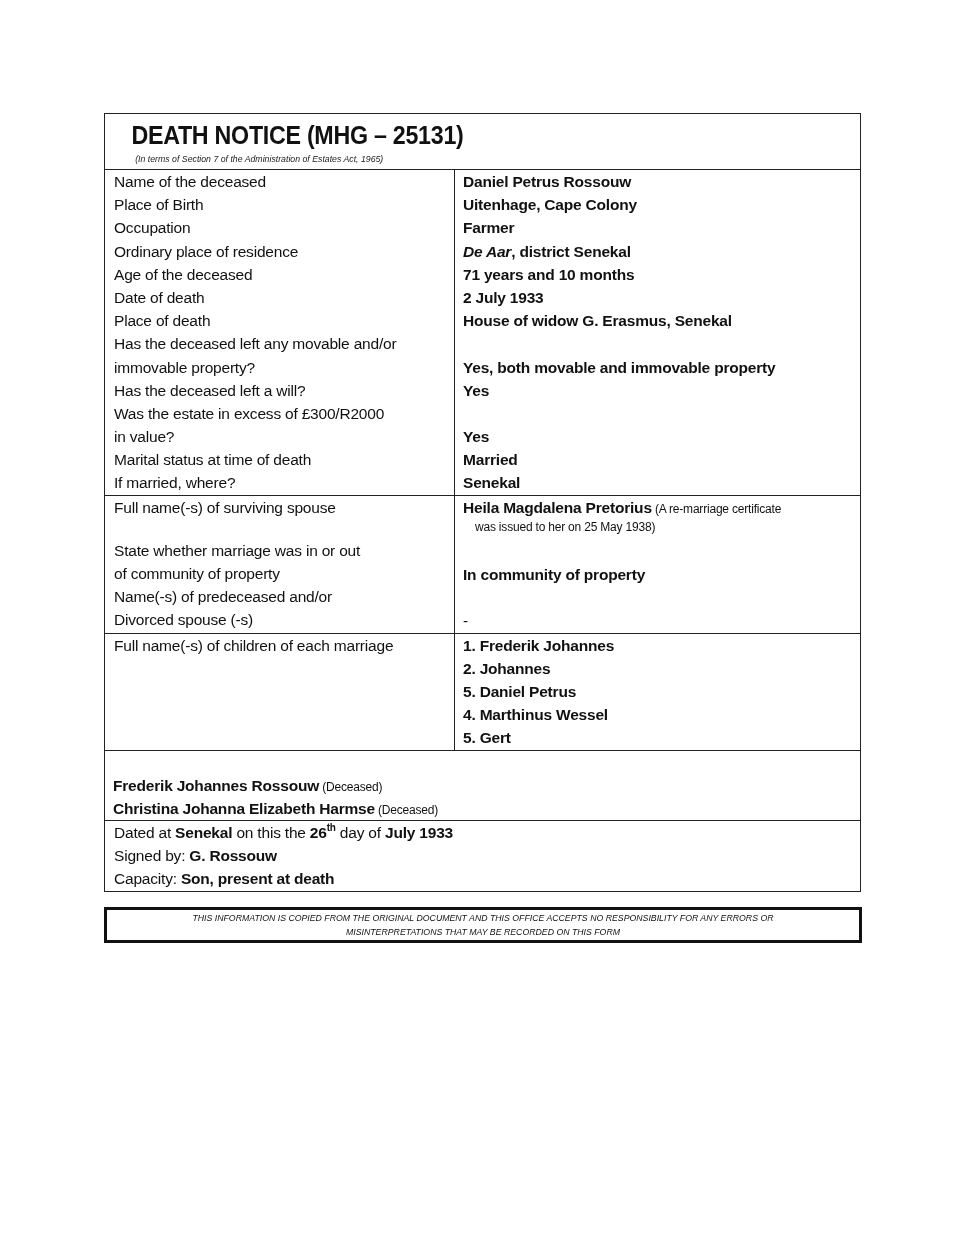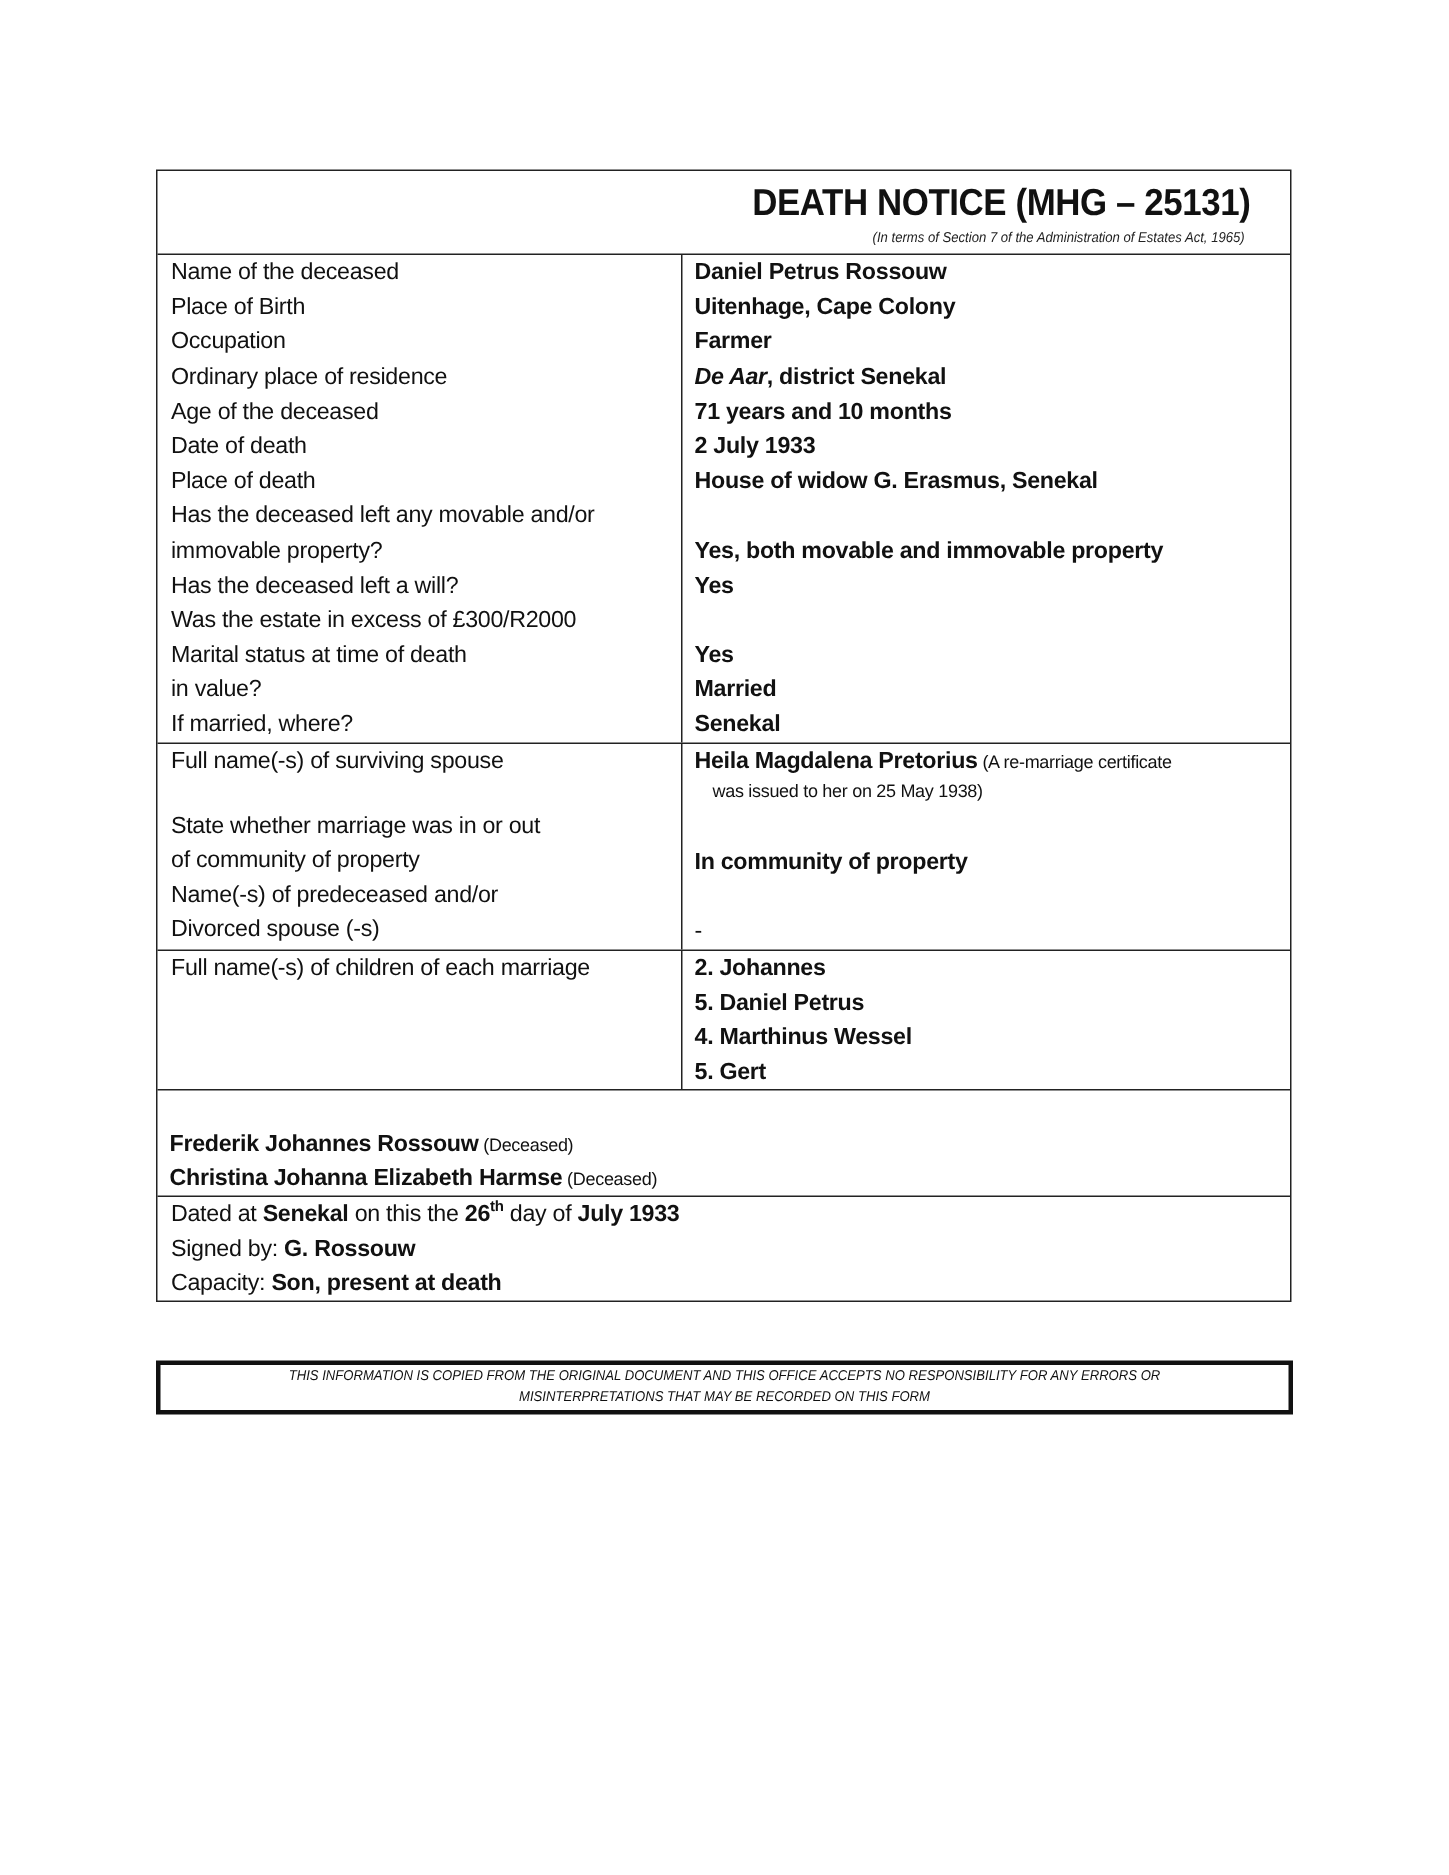--- a/index.html
+++ b/index.html
@@ -1,18 +1,18 @@
 <!DOCTYPE html>
 <html><head>
 <meta charset="utf-8">
 <style>
   html, body { margin:0; padding:0; background:#ffffff; }
   body { width:966px; height:1250px; position:relative; font-family:"Liberation Sans", sans-serif; color:#111; }
   .sheet { position:absolute; left:104px; top:113px; width:757px; border:1px solid #222; box-sizing:border-box; }
-  .hdr { height:56px; border-bottom:1px solid #222; text-align:right; box-sizing:border-box; }
+  .hdr { height:56px; border-bottom:1px solid #222; text-align:left; box-sizing:border-box; }
   .title { font-size:25px; font-weight:bold; letter-spacing:-0.3px; padding-top:6px; line-height:30px; transform:scaleX(0.93); }
   .subtitle { font-size:9.5px; font-style:italic; line-height:14px; margin-top:2px; color:#222; transform:scaleX(0.92); }
   .sec { display:flex; border-bottom:1px solid #222; box-sizing:border-box; }
   .sec:last-child { border-bottom:none; }
   .lcol { width:350px; border-right:1px solid #222; padding-left:9px; box-sizing:border-box; }
   .rcol { flex:1; padding-left:8px; box-sizing:border-box; }
   .line { height:23.2px; line-height:23.2px; font-size:15.5px; white-space:nowrap; letter-spacing:-0.2px; }
   .rcol .line { font-weight:bold; }
   .rcol .line.plain { font-weight:normal; }
   .note { font-weight:normal; font-size:12px; }
@@ -39,22 +39,22 @@
       <div class="line">Place of Birth</div>
       <div class="line">Occupation</div>
       <div class="line">Ordinary place of residence</div>
       <div class="line">Age of the deceased</div>
       <div class="line">Date of death</div>
       <div class="line">Place of death</div>
       <div class="line">Has the deceased left any movable and/or</div>
       <div class="line">immovable property?</div>
       <div class="line">Has the deceased left a will?</div>
       <div class="line">Was the estate in excess of £300/R2000</div>
+      <div class="line">in value?</div>
       <div class="line">Marital status at time of death</div>
-      <div class="line">in value?</div>
       <div class="line">If married, where?</div>
     </div>
     <div class="rcol">
       <div class="line">Daniel Petrus Rossouw</div>
       <div class="line">Uitenhage, Cape Colony</div>
       <div class="line">Farmer</div>
       <div class="line"><span class="it">De Aar</span><span>, district Senekal</span></div>
       <div class="line">71 years and 10 months</div>
       <div class="line">2 July 1933</div>
       <div class="line">House of widow G. Erasmus, Senekal</div>
@@ -85,20 +85,21 @@
       <div class="line"></div>
       <div class="line plain">-</div>
     </div>
   </div>
 
   <div class="sec">
     <div class="lcol">
       <div class="line">Full name(-s) of children of each marriage</div>
     </div>
     <div class="rcol">
+      <div class="line">1. Frederik Johannes</div>
       <div class="line">2. Johannes</div>
       <div class="line">5. Daniel Petrus</div>
       <div class="line">4. Marthinus Wessel</div>
       <div class="line">5. Gert</div>
     </div>
   </div>
 
   <div class="sec">
     <div class="rcol">
       <div class="line"></div>

